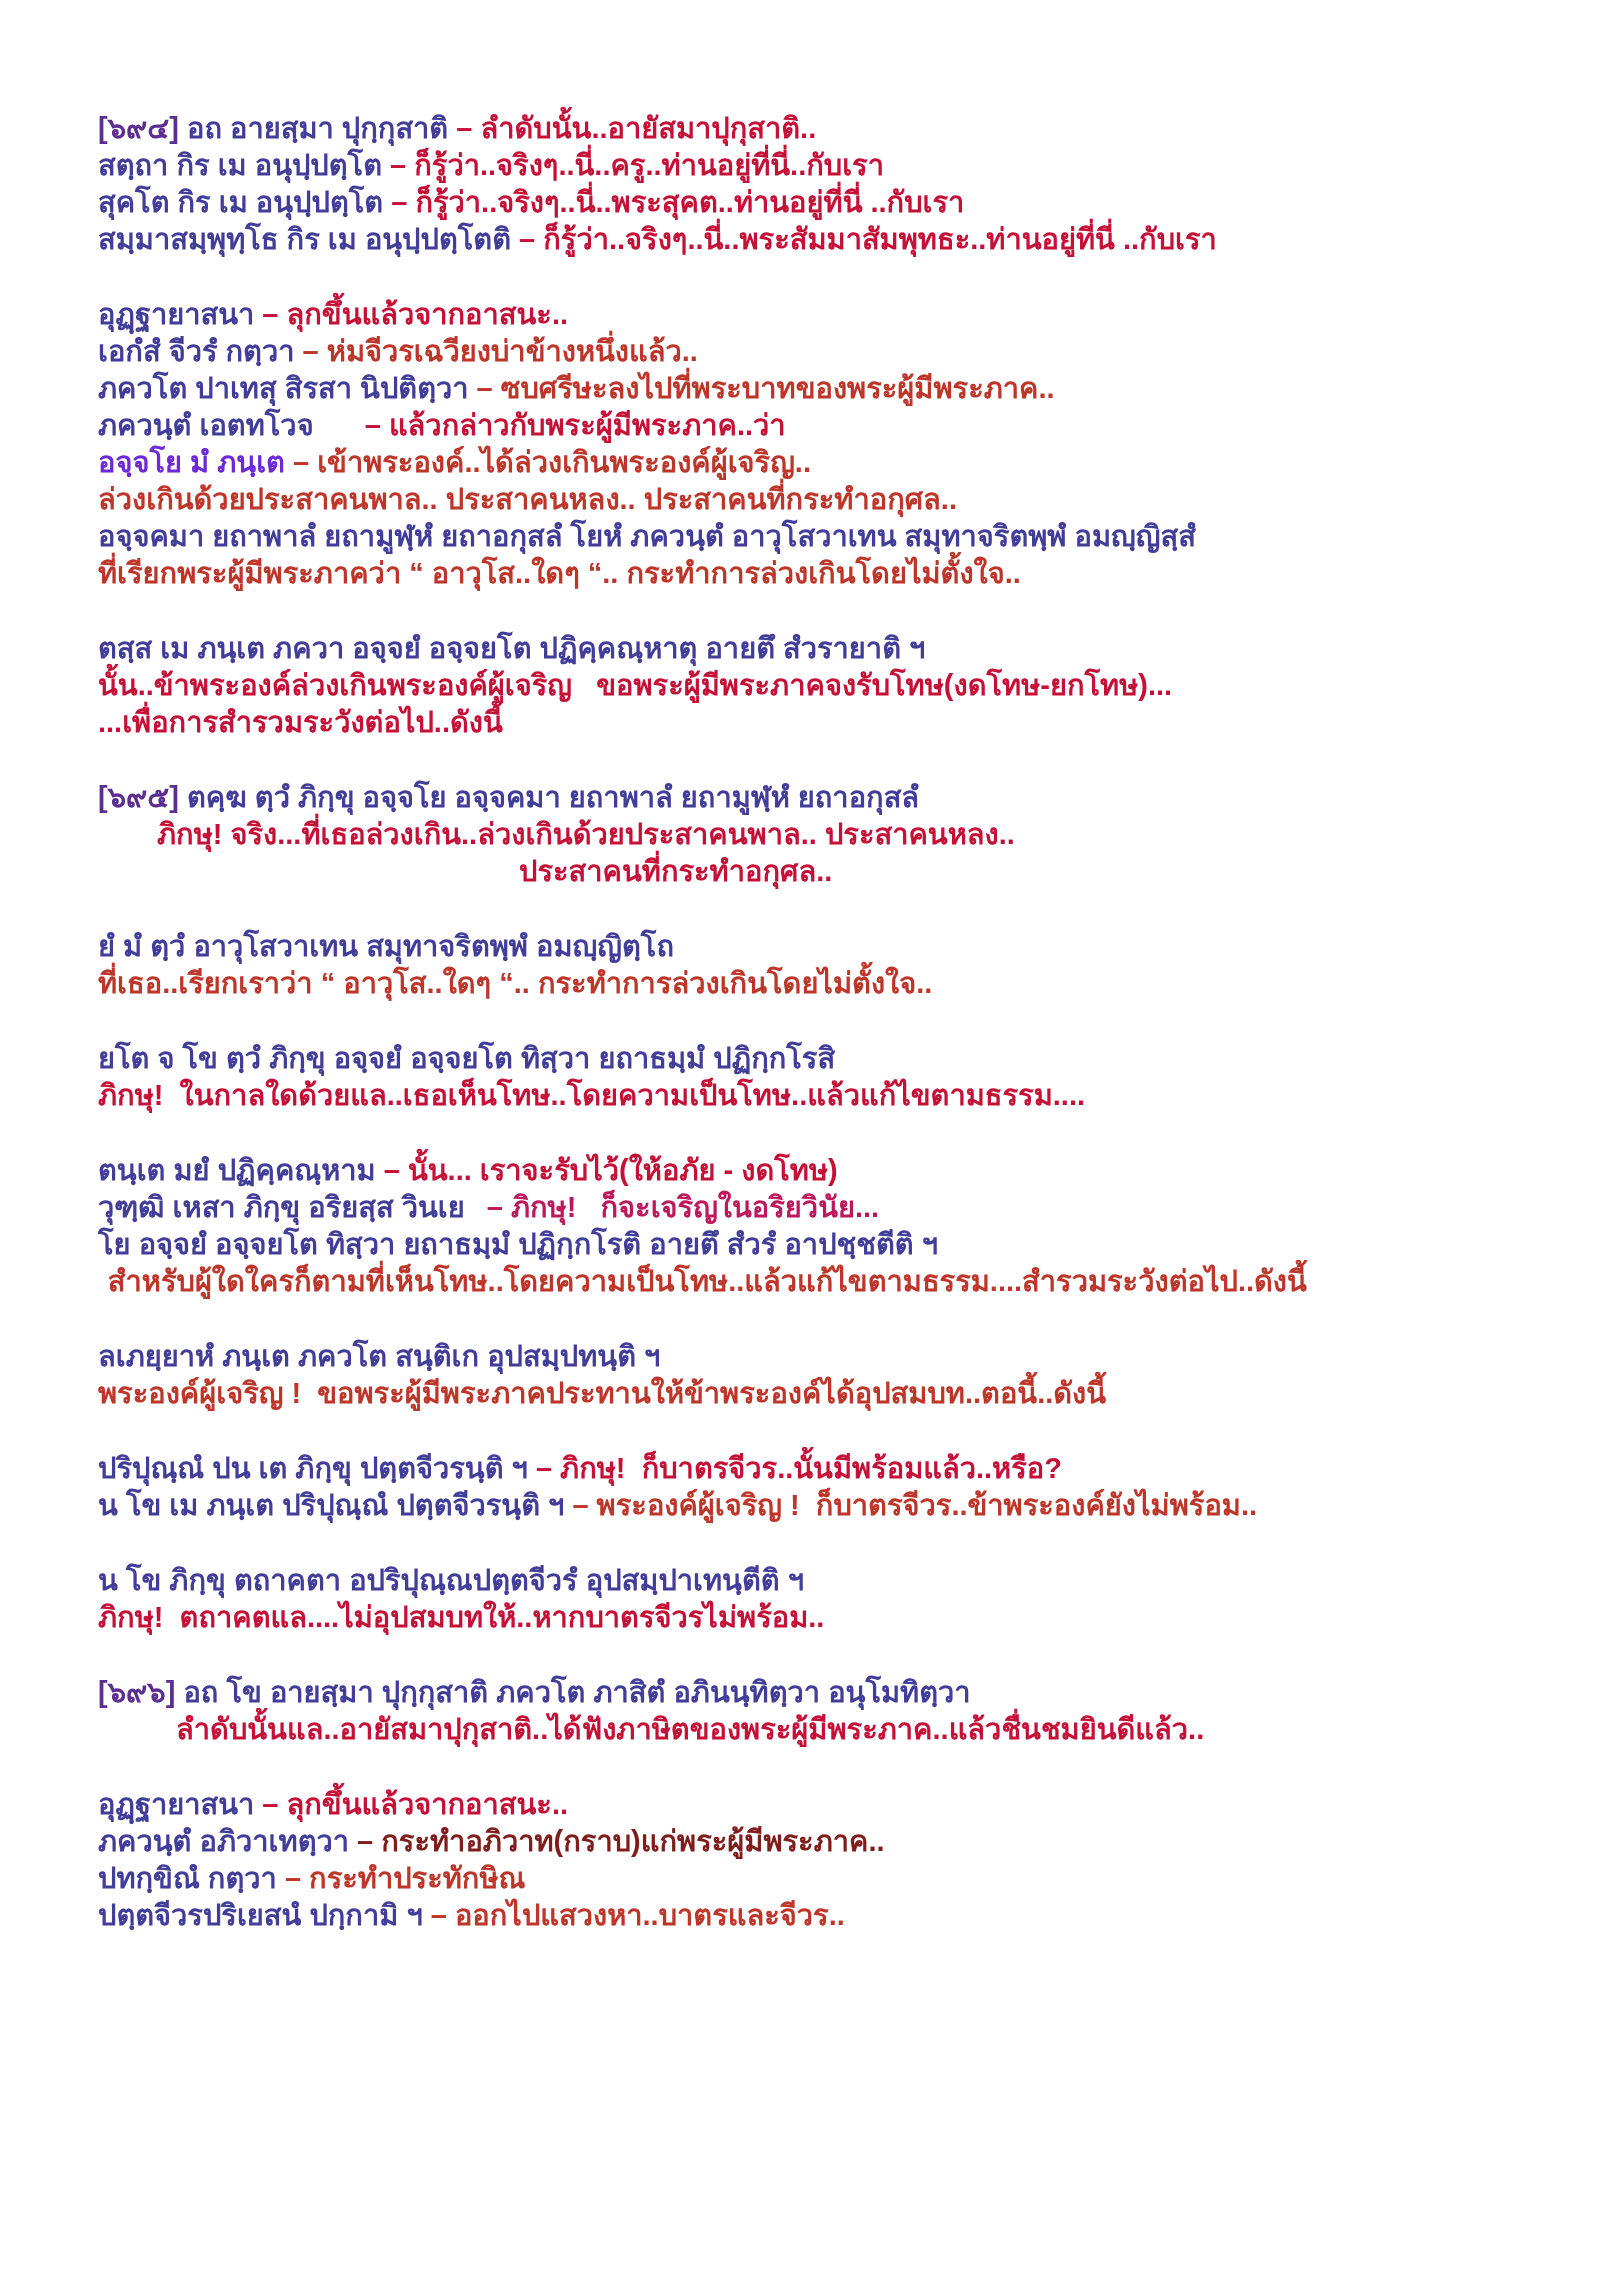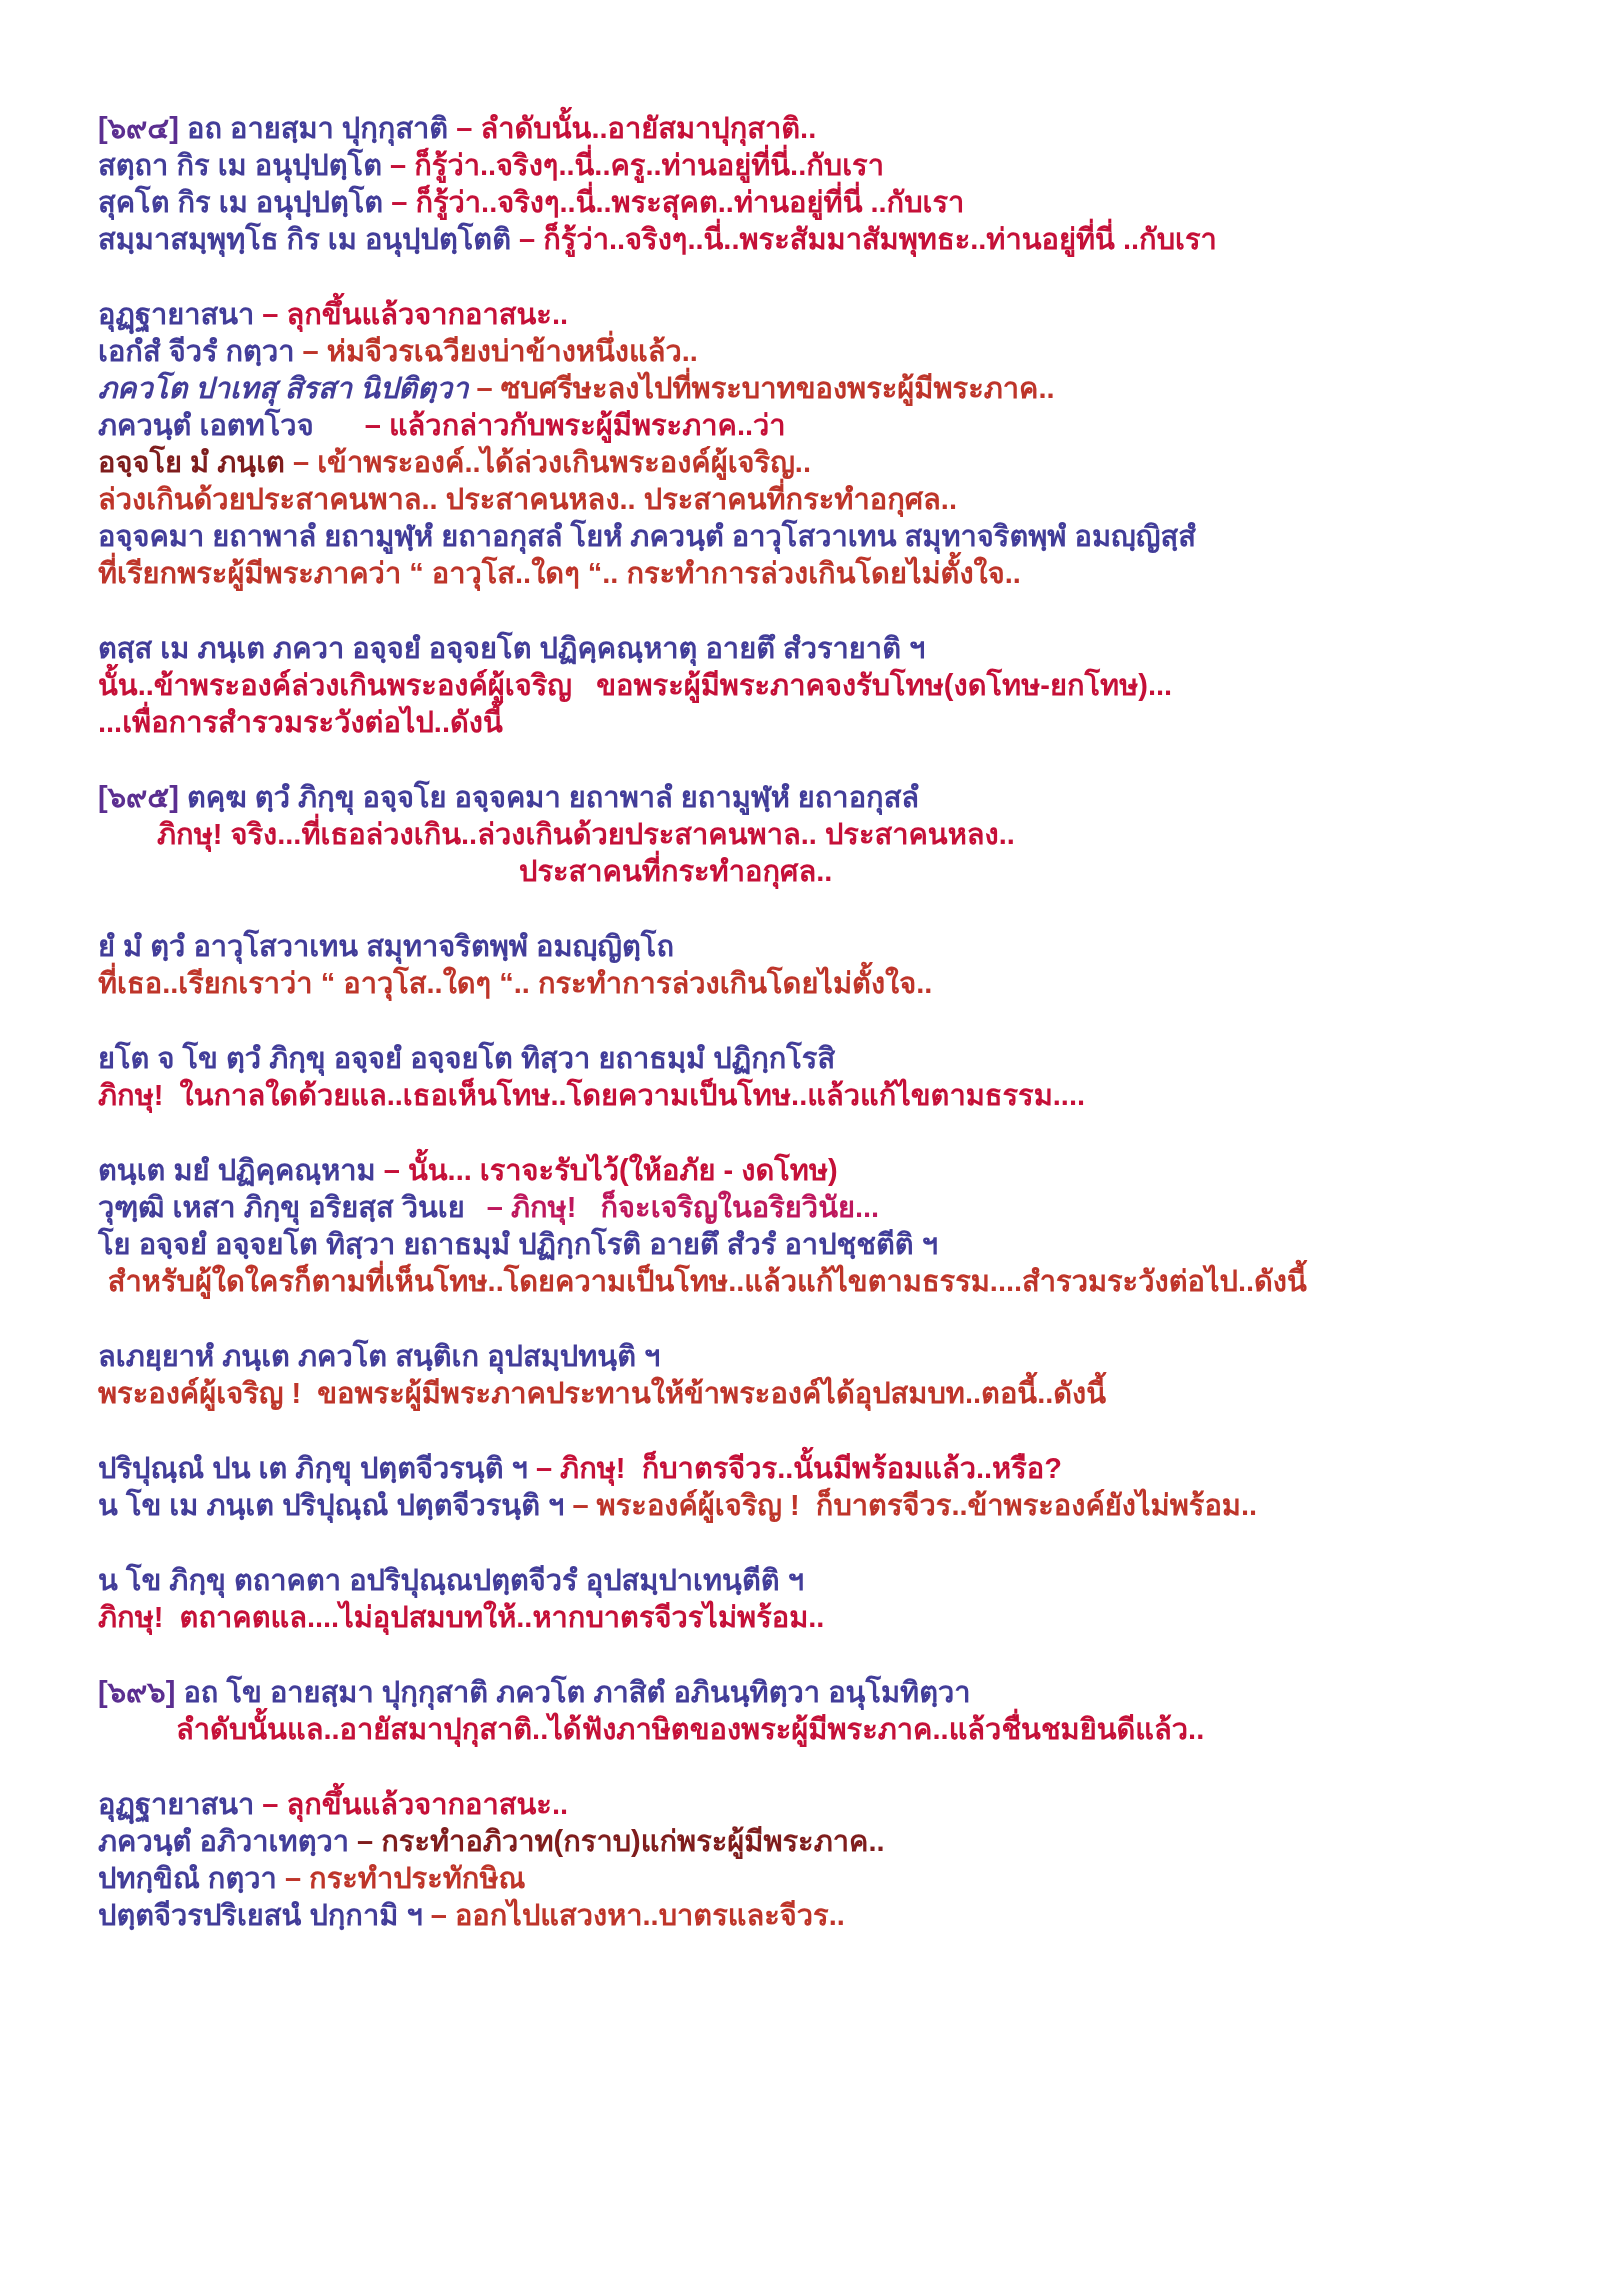--- a/index.html
+++ b/index.html
@@ -41,23 +41,23 @@
   <div class="content">
       <div class="para">
         <div class="line"><span class="seg-section" style="color: rgb(91, 46, 144);">[๖๙๔]</span><span style="color: rgb(66, 61, 153);"> อถ อายสฺมา ปุกฺกุสาติ </span><span style="color: rgb(197, 16, 56);">– ลำดับนั้น..อายัสมาปุกุสาติ..</span></div>
         <div class="line"><span style="color: rgb(66, 61, 153);">สตฺถา กิร เม อนุปฺปตฺโต </span><span style="color: rgb(197, 16, 56);">– ก็รู้ว่า..จริงๆ..นี่..ครู..ท่านอยู่ที่นี่..กับเรา</span></div>
         <div class="line"><span style="color: rgb(66, 61, 153);">สุคโต กิร เม อนุปฺปตฺโต </span><span style="color: rgb(197, 16, 56);">– ก็รู้ว่า..จริงๆ..นี่..พระสุคต..ท่านอยู่ที่นี่ ..กับเรา</span></div>
         <div class="line"><span style="color: rgb(66, 61, 153);">สมฺมาสมฺพุทฺโธ กิร เม อนุปฺปตฺโตติ </span><span style="color: rgb(197, 16, 56);">– ก็รู้ว่า..จริงๆ..นี่..พระสัมมาสัมพุทธะ..ท่านอยู่ที่นี่ ..กับเรา</span></div>
       </div>
       <div class="para">
         <div class="line"><span style="color: rgb(66, 61, 153);">อุฏฺฐายาสนา </span><span style="color: rgb(197, 16, 56);">– ลุกขึ้นแล้วจากอาสนะ..</span></div>
         <div class="line"><span style="color: rgb(66, 61, 153);">เอกํสํ จีวรํ กตฺวา </span><span style="color: rgb(190, 53, 42);">– ห่มจีวรเฉวียงบ่าข้างหนึ่งแล้ว..</span></div>
-        <div class="line"><span style="color: rgb(66, 61, 153); font-style: italic;">ภควโต ปาเทสุ สิรสา นิปติตฺวา </span><span style="color: rgb(190, 53, 42);">– ซบศรีษะลงไปที่พระบาทของพระผู้มีพระภาค..</span></div>
+        <div class="line"><span style="color: rgb(66, 61, 153);">ภควโต ปาเทสุ สิรสา นิปติตฺวา </span><span style="color: rgb(190, 53, 42);">– ซบศรีษะลงไปที่พระบาทของพระผู้มีพระภาค..</span></div>
         <div class="line"><span style="color: rgb(66, 61, 153);">ภควนฺตํ เอตทโวจ </span><span style="color: rgb(197, 16, 56); margin-left: 43px;">– แล้วกล่าวกับพระผู้มีพระภาค..ว่า</span></div>
-        <div class="line"><span style="color: #7f1d1d;">อจฺจโย มํ ภนฺเต </span><span style="color: rgb(190, 53, 42);">– เข้าพระองค์..ได้ล่วงเกินพระองค์ผู้เจริญ..</span></div>
+        <div class="line"><span style="color: #6d28d9;">อจฺจโย มํ ภนฺเต </span><span style="color: rgb(190, 53, 42);">– เข้าพระองค์..ได้ล่วงเกินพระองค์ผู้เจริญ..</span></div>
         <div class="line"><span style="color: rgb(190, 53, 42);">ล่วงเกินด้วยประสาคนพาล.. ประสาคนหลง.. ประสาคนที่กระทำอกุศล..</span></div>
         <div class="line"><span style="color: rgb(66, 61, 153);">อจฺจคมา ยถาพาลํ ยถามูฬฺหํ ยถาอกุสลํ โยหํ ภควนฺตํ อาวุโสวาเทน สมุทาจริตพฺพํ อมญฺญิสฺสํ</span></div>
         <div class="line"><span style="color: rgb(190, 53, 42);">ที่เรียกพระผู้มีพระภาคว่า “ อาวุโส..ใดๆ “.. กระทำการล่วงเกินโดยไม่ตั้งใจ..</span></div>
       </div>
       <div class="para">
         <div class="line"><span style="color: rgb(66, 61, 153);">ตสฺส เม ภนฺเต ภควา อจฺจยํ อจฺจยโต ปฏิคฺคณฺหาตุ อายตึ สํวรายาติ ฯ</span></div>
         <div class="line"><span style="color: rgb(197, 16, 56);">นั้น..ข้าพระองค์ล่วงเกินพระองค์ผู้เจริญ   ขอพระผู้มีพระภาคจงรับโทษ(งดโทษ-ยกโทษ)...</span></div>
         <div class="line"><span style="color: rgb(197, 16, 56);">...เพื่อการสำรวมระวังต่อไป..ดังนี้</span></div>
       </div>
       <div class="para">

